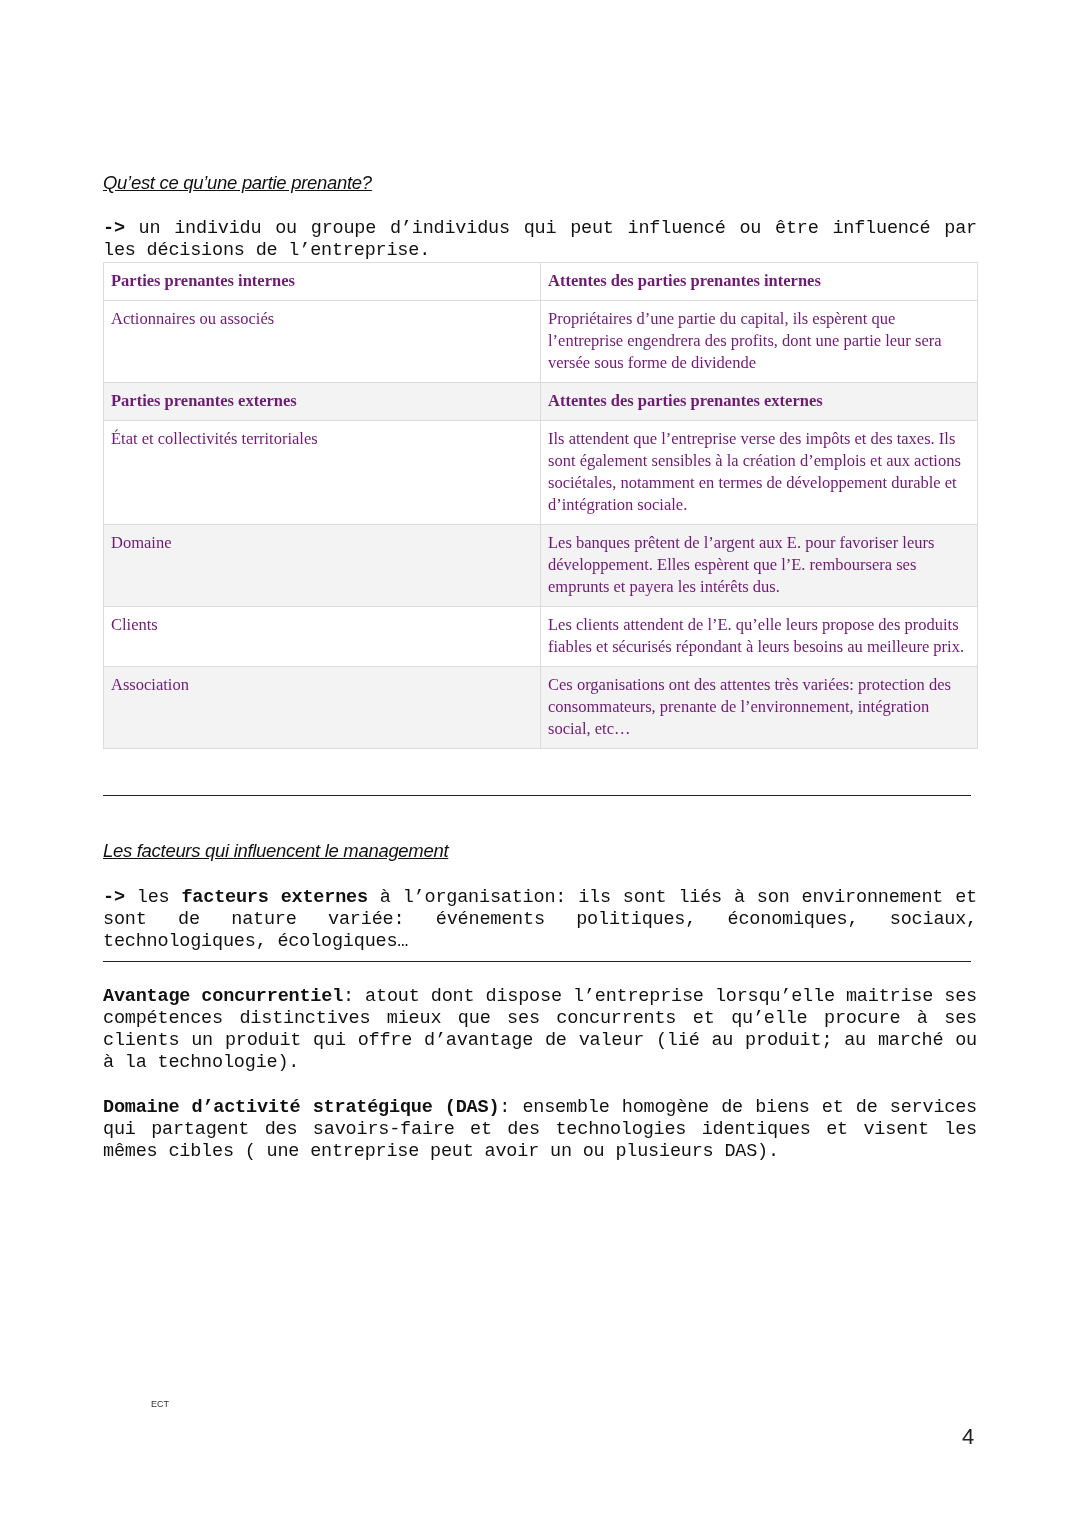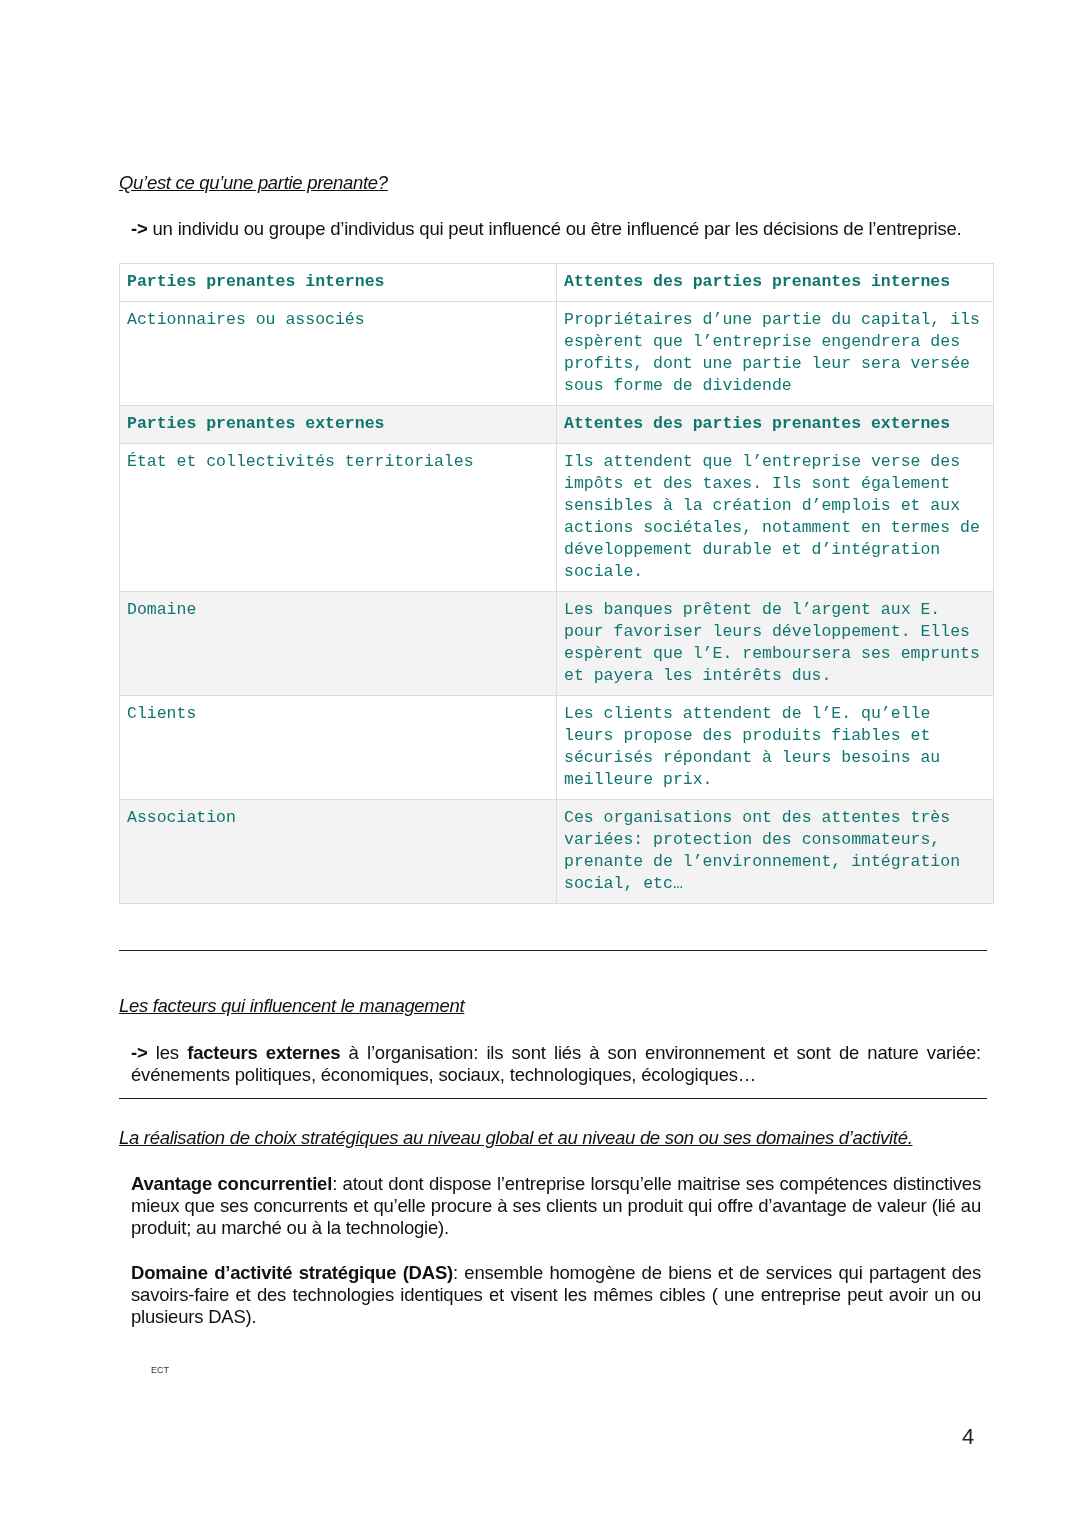--- a/index.html
+++ b/index.html
@@ -9,73 +9,73 @@
     }
     body {
       width: 1080px;
       height: 1527px;
       position: relative;
       color: #111111;
       font-family: "Liberation Sans", sans-serif;
     }
     .page {
       position: absolute;
-      left: 119px;
+      left: 103px;
       top: 172px;
       width: 874px;
     }
     .heading {
       font-family: "Liberation Sans", sans-serif;
       font-style: italic;
       text-decoration: underline;
       font-size: 18.5px;
       line-height: 22px;
       margin: 0;
       letter-spacing: -0.3px;
     }
     .para {
       font-size: 18.5px;
       line-height: 22px;
-      margin: 12px;
+      margin: 0;
       text-align: justify;
       letter-spacing: -0.2px;
+      font-family: Liberation Mono, monospace;
     }
     .para b { font-weight: bold; }
     .justified-heading {
       text-align: justify;
       text-align-last: left;
     }
 
     table.stake {
       border-collapse: collapse;
       width: 875px;
-      margin-top: 23px;
-      font-family: Liberation Mono, monospace;
+      font-family: Liberation Serif, serif;
       font-size: 16.5px;
       line-height: 22px;
-      color: #0f766e;
+      color: #701a75;
     }
     table.stake td {
       border: 1.5px solid #dcdcdc;
       vertical-align: top;
       padding: 7px 7px 8px 7px;
     }
     table.stake td.c1 { width: 422px; }
     table.stake tr.shade td { background: #f3f3f3; }
     table.stake tr.hdr td { font-weight: bold; }
 
     .rule {
       height: 0;
       border-top: 1.5px solid #222;
       width: 868px;
     }
     .footer-left {
       position: absolute;
       left: 151px;
-      top: 1365px;
+      top: 1399px;
       font-size: 9px;
       color: #333;
     }
     .footer-right {
       position: absolute;
       left: 962px;
       top: 1424px;
       font-size: 22px;
       color: #222;
     }
@@ -125,21 +125,20 @@
   <div class="rule" style="margin-top:46px;"></div>
 
   <p class="heading" style="margin-top:44px;">Les facteurs qui influencent le management</p>
 
   <div style="margin-top:25px;">
     <p class="para"><b>-&gt;</b><span> les </span><b>facteurs externes</b><span> à l’organisation: ils sont liés à son environnement et sont de nature variée: événements politiques, économiques, sociaux, technologiques, écologiques…</span></p>
   </div>
 
   <div class="rule" style="margin-top:8px;"></div>
 
-  <p class="heading justified-heading" style="margin-top:28px;">La réalisation de choix stratégiques au niveau global et au niveau de son ou ses domaines d’activité.</p>
 
   <p class="para" style="margin-top:24px;"><b>Avantage concurrentiel</b><span>: atout dont dispose l’entreprise lorsqu’elle maitrise ses compétences distinctives mieux que ses concurrents et qu’elle procure à ses clients un produit qui offre d’avantage de valeur (lié au produit; au marché ou à la technologie).</span></p>
 
   <p class="para" style="margin-top:23px;"><b>Domaine d’activité stratégique (DAS)</b><span>: ensemble homogène de biens et de services qui partagent des savoirs-faire et des technologies identiques et visent les mêmes cibles ( une entreprise peut avoir un ou plusieurs DAS).</span></p>
 
 </div>
 
 <div class="footer-left">ECT</div>
 <div class="footer-right">4</div>
 

